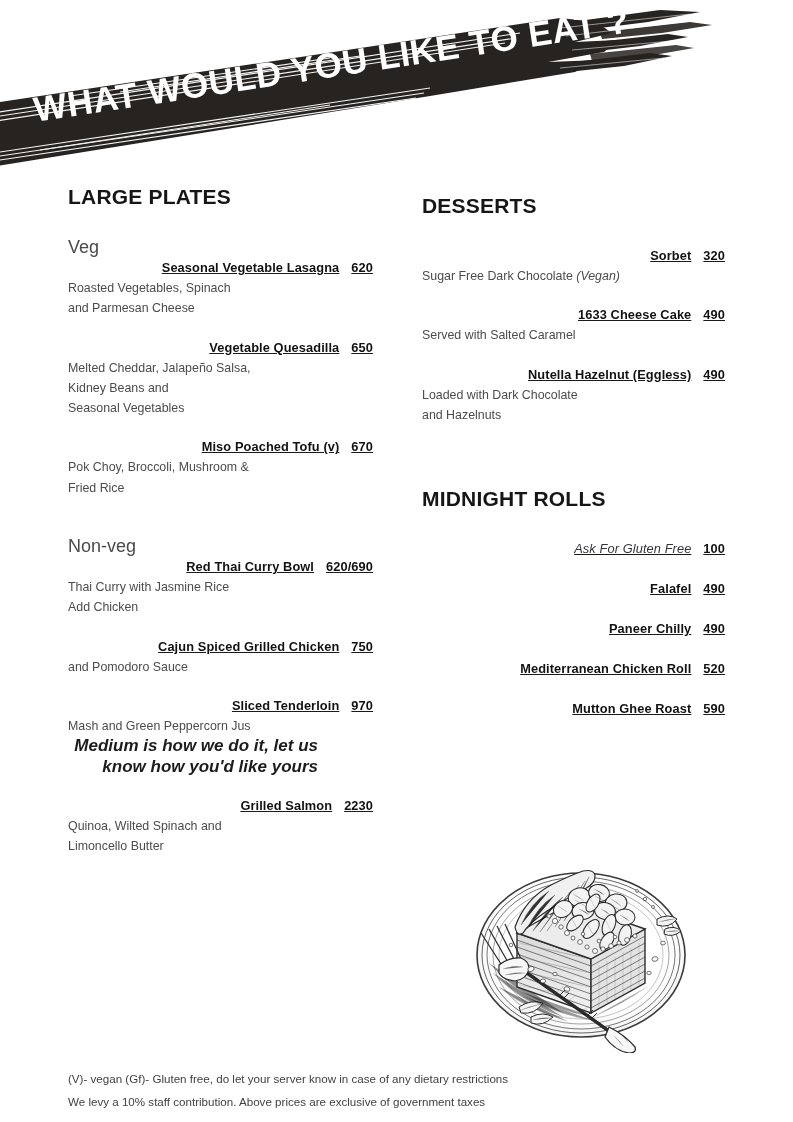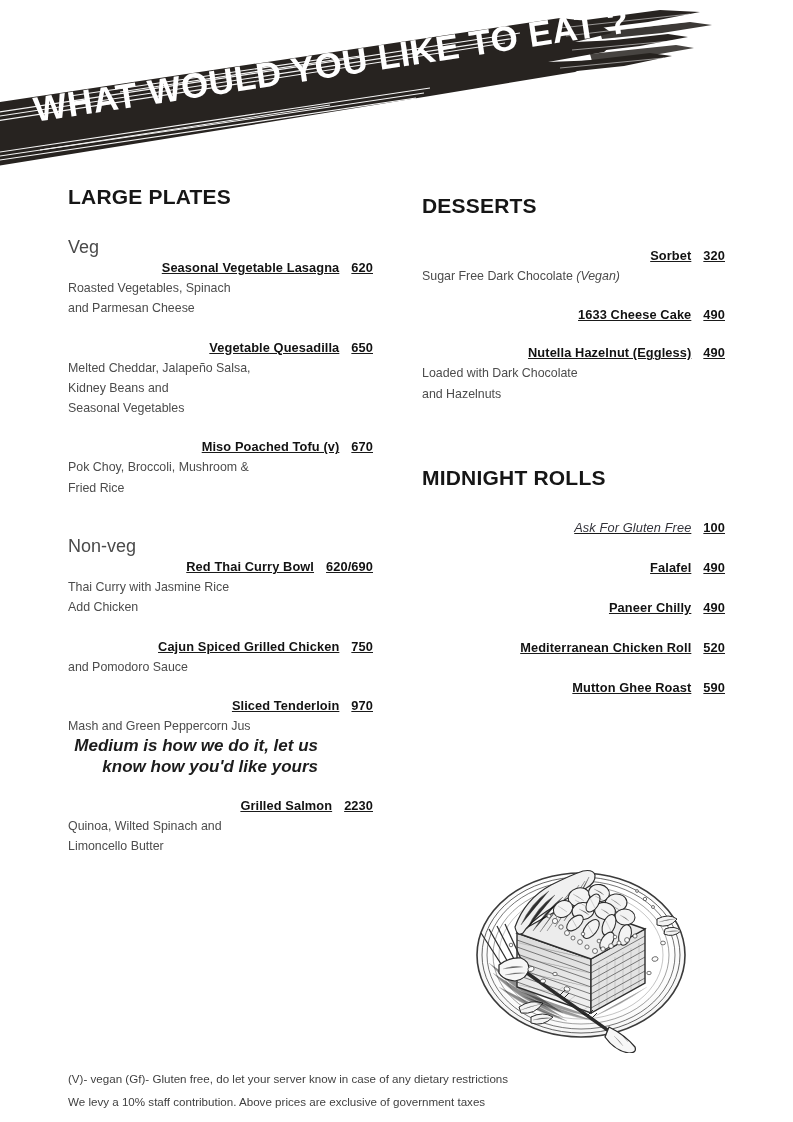--- a/index.html
+++ b/index.html
@@ -289,20 +289,23 @@
       <div>
         <span>Sugar Free Dark Chocolate </span><span class="em">(Vegan)</span>
       </div>
     </div>
   </div>
 
   <div class="item">
     <div class="item-head">
       <span class="item-name">1633 Cheese Cake</span>
       <span class="item-price">490</span>
+    </div>
+    <div class="item-desc">
+      <div>Served with Salted Caramel</div>
     </div>
   </div>
 
   <div class="item">
     <div class="item-head">
       <span class="item-name">Nutella Hazelnut (Eggless)</span>
       <span class="item-price">490</span>
     </div>
     <div class="item-desc">
       <div>Loaded with Dark Chocolate</div>

